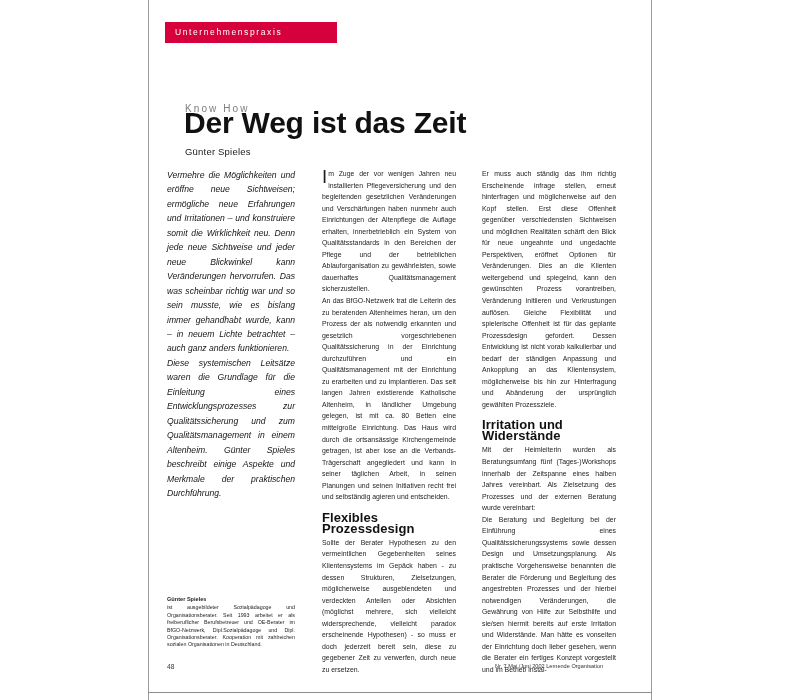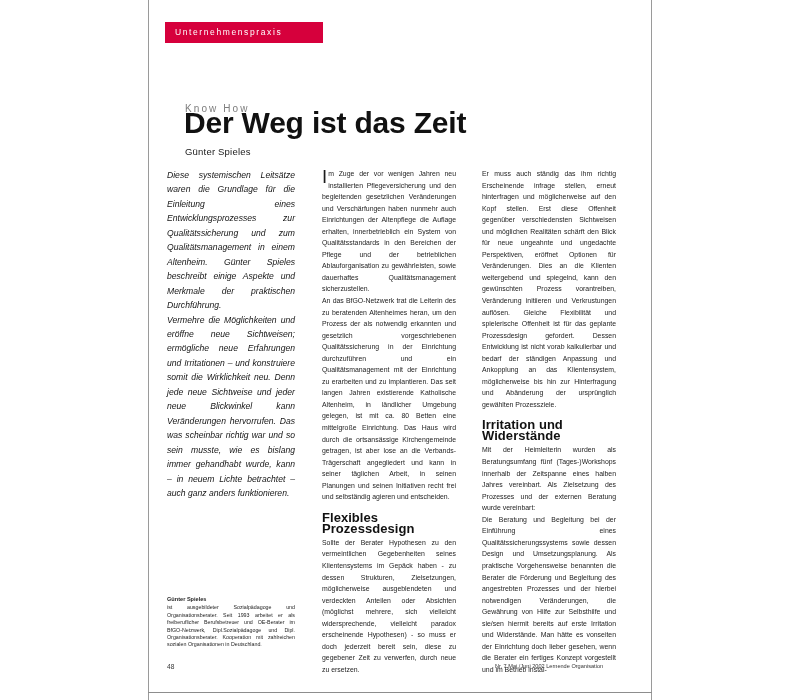--- a/index.html
+++ b/index.html
@@ -40,21 +40,21 @@
     width: 504px;
     height: 1px;
     background: #8d8d8d;
   }
 
   
   #banner {
     position: absolute;
     left: 165px;
     top: 22px;
-    width: 158px;
+    width: 172px;
     height: 21px;
     background: #d6003c;
   }
   #banner-label {
     color: #ffffff;
     font-size: 8.5px;
     letter-spacing: 1.6px;
     font-weight: 400;
     line-height: 21px;
     padding-left: 10px;
@@ -201,22 +201,22 @@
 
   <div id="banner" style="background: rgb(214, 0, 60);">
     <div id="banner-label">Unternehmenspraxis</div>
   </div>
 
   <div id="kicker">Know How</div>
   <div id="headline">Der Weg ist das Zeit</div>
   <div id="byline">Günter Spieles</div>
 
   <div class="col" id="col1">
+    <p>Vermehre die Möglichkeiten und eröffne neue Sichtweisen; ermögliche neue Erfahrungen und Irritationen – und konstruiere somit die Wirklichkeit neu. Denn jede neue Sichtweise und jeder neue Blickwinkel kann Veränderungen hervorrufen. Das was scheinbar richtig war und so sein musste, wie es bislang immer gehandhabt wurde, kann – in neuem Lichte betrachtet – auch ganz anders funktionieren.</p>
     <p>Diese systemischen Leitsätze waren die Grundlage für die Einleitung eines Entwicklungsprozesses zur Qualitätssicherung und zum Qualitätsmanagement in einem Altenheim. Günter Spieles beschreibt einige Aspekte und Merkmale der praktischen Durchführung.</p>
-    <p>Vermehre die Möglichkeiten und eröffne neue Sichtweisen; ermögliche neue Erfahrungen und Irritationen – und konstruiere somit die Wirklichkeit neu. Denn jede neue Sichtweise und jeder neue Blickwinkel kann Veränderungen hervorrufen. Das was scheinbar richtig war und so sein musste, wie es bislang immer gehandhabt wurde, kann – in neuem Lichte betrachtet – auch ganz anders funktionieren.</p>
   </div>
 
   <div class="col" id="col2">
     <p class="dropcap-para"><span class="dropcap">I</span><span>m Zuge der vor wenigen Jahren neu installierten Pflegeversicherung und den begleitenden gesetzlichen Veränderungen und Verschärfungen haben nunmehr auch Einrichtungen der Altenpflege die Auflage erhalten, innerbetrieblich ein System von Qualitätsstandards in den Bereichen der Pflege und der betrieblichen Ablauforganisation zu gewährleisten, sowie dauerhaftes Qualitätsmanagement sicherzustellen.</span></p>
     <p>An das BfGO-Netzwerk trat die Leiterin des zu beratenden Altenheimes heran, um den Prozess der als notwendig erkannten und gesetzlich vorgeschriebenen Qualitätssicherung in der Einrichtung durchzuführen und ein Qualitätsmanagement mit der Einrichtung zu erarbeiten und zu implantieren. Das seit langen Jahren existierende Katholische Altenheim, in ländlicher Umgebung gelegen, ist mit ca. 80 Betten eine mittelgroße Einrichtung. Das Haus wird durch die ortsansässige Kirchengemeinde getragen, ist aber lose an die Verbands-Trägerschaft angegliedert und kann in seiner täglichen Arbeit, in seinen Planungen und seinen Initiativen recht frei und selbständig agieren und entscheiden.</p>
     <h2 class="subhead">Flexibles Prozessdesign</h2>
     <p>Sollte der Berater Hypothesen zu den vermeintlichen Gegebenheiten seines Klientensystems im Gepäck haben - zu dessen Strukturen, Zielsetzungen, möglicherweise ausgeblendeten und verdeckten Anteilen oder Absichten (möglichst mehrere, sich vielleicht widersprechende, vielleicht paradox erscheinende Hypothesen) - so muss er doch jederzeit bereit sein, diese zu gegebener Zeit zu verwerfen, durch neue zu ersetzen.</p>
   </div>
 
   <div class="col" id="col3">

